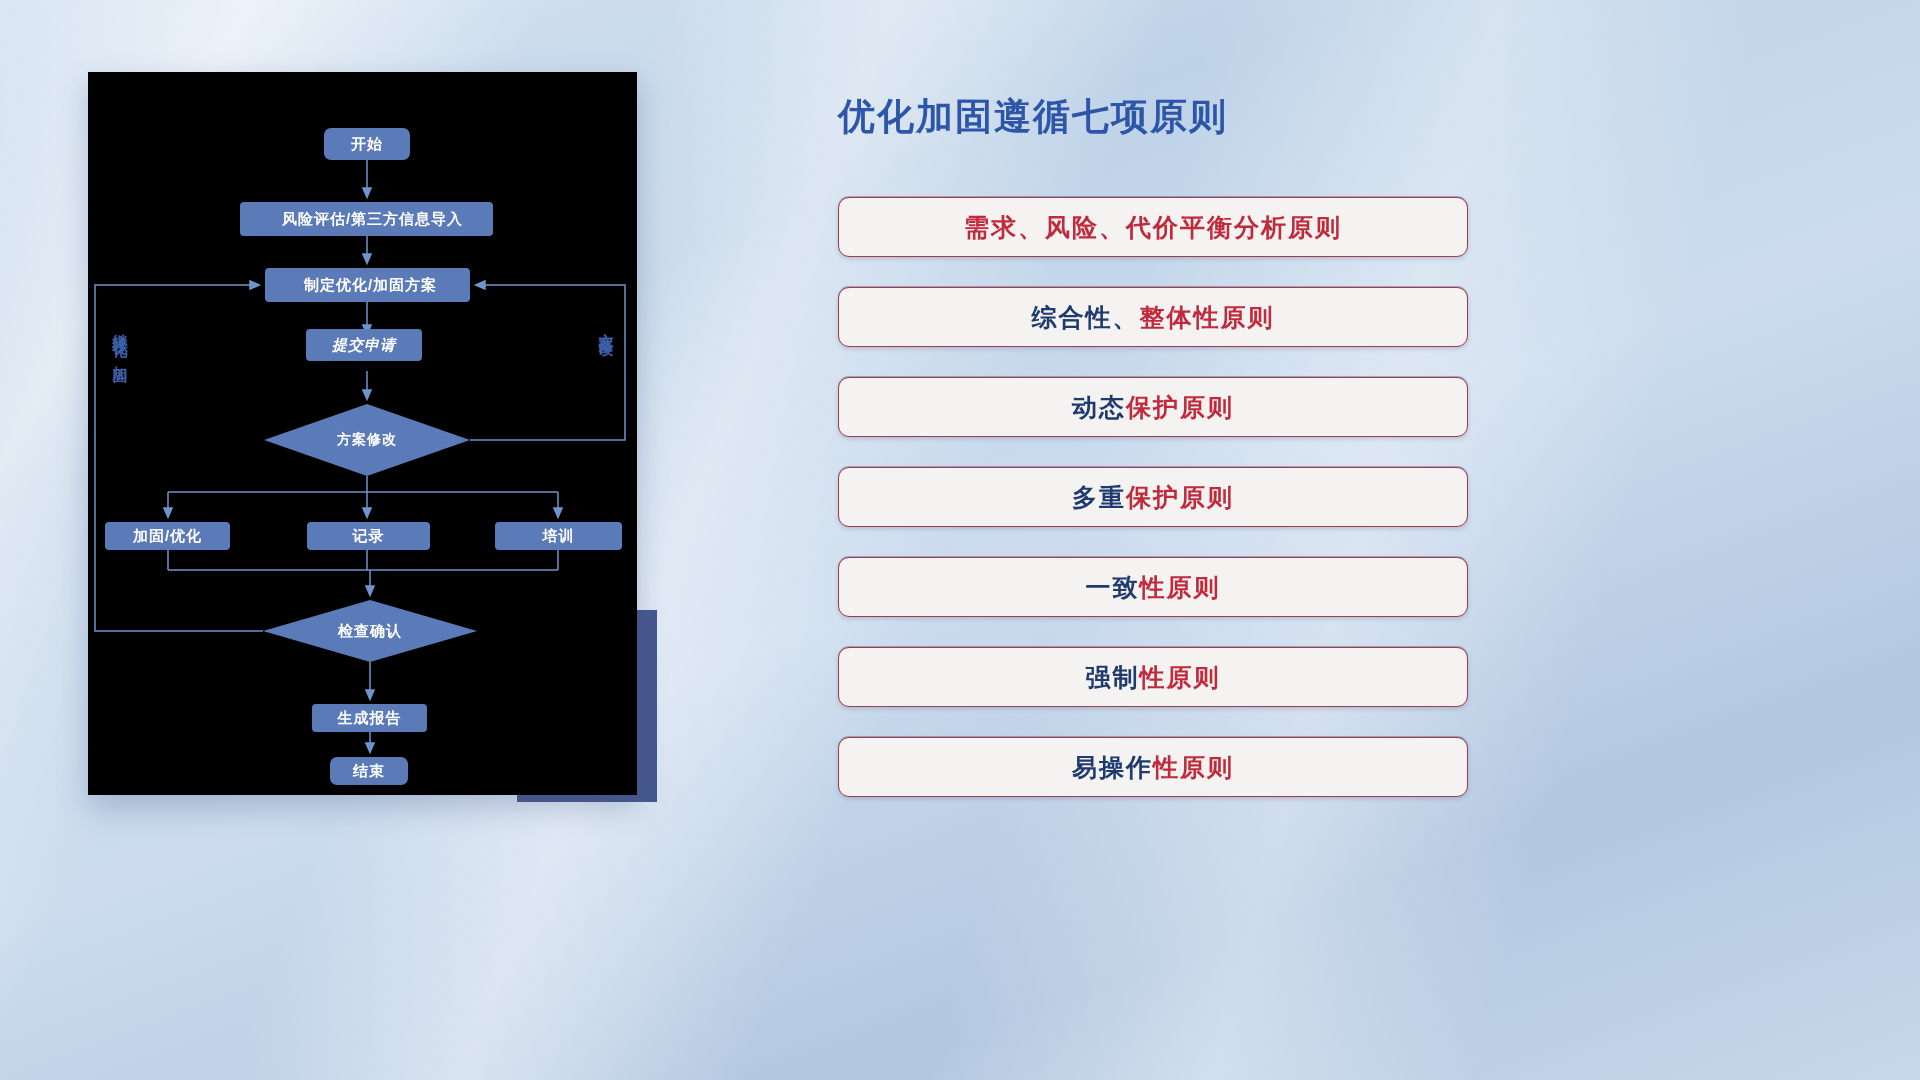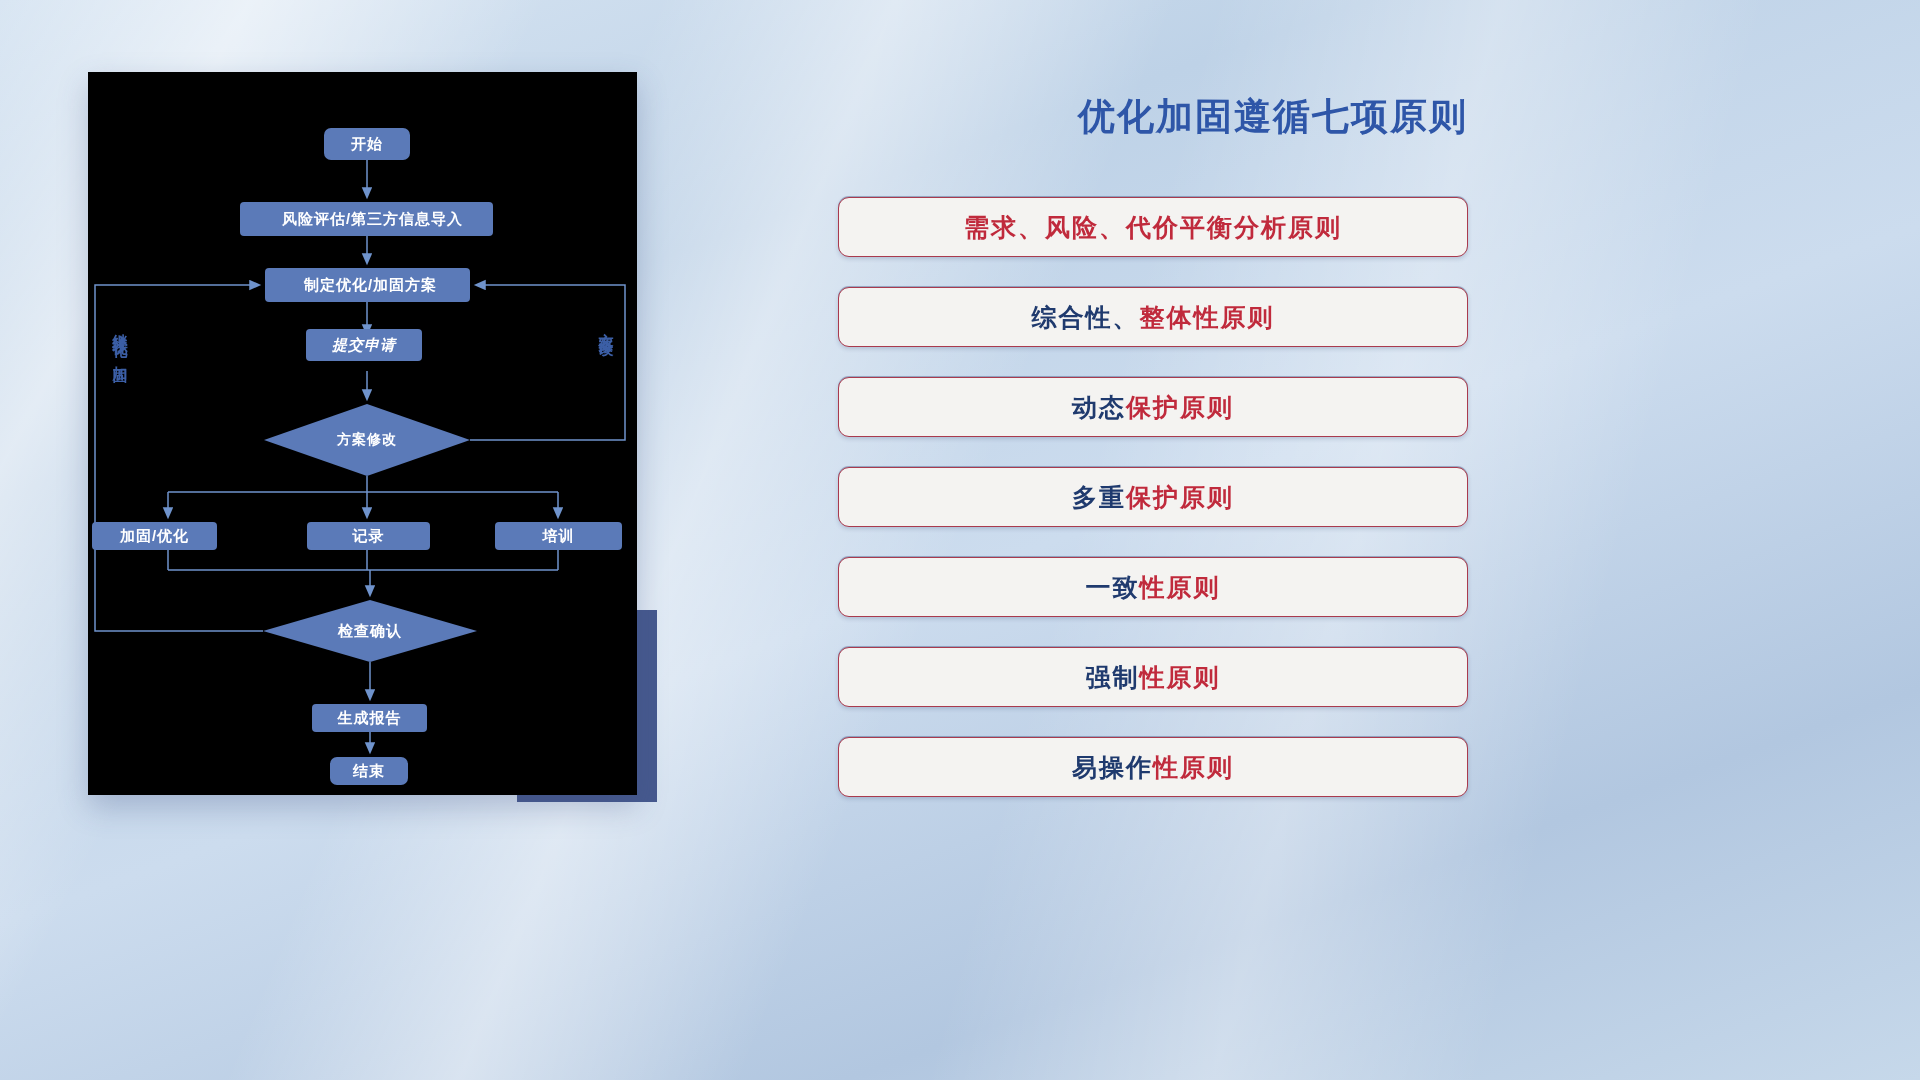--- a/index.html
+++ b/index.html
@@ -34,21 +34,21 @@
   .node.rounded { border-radius:7px; }
   .node.diamond { clip-path: polygon(50% 0, 100% 50%, 50% 100%, 0 50%); border-radius:0; }
   .vlabel {
     position:absolute; writing-mode:vertical-rl; text-orientation:upright;
     font-size:15px; font-weight:bold; color:#3c5fa6; letter-spacing:3px; z-index:2;
   }
 
   
   .panel-title {
     position:absolute; left:838px; top:92px; width:630px;
-    text-align:right; font-size:37px; font-weight:bold; color:#2e56a8;
+    text-align:left; font-size:37px; font-weight:bold; color:#2e56a8;
     letter-spacing:2px;
   }
   .principles {
     position:absolute; left:838px; top:197px; width:630px;
     display:flex; flex-direction:column; gap:30px;justify-content:space-between;
   }
   .pcard {
     height:60px; background:#f4f3f1;
     border:1px solid #a93a4e; border-radius:11px;
     display:flex; align-items:center; justify-content:center;
@@ -97,21 +97,21 @@
     </g>
   </svg>
 
   <div class="node rounded" style="left:236px; top:56px;  width:86px;  height:32px;">开始</div>
   <div class="node" style="left:152px; top:130px; width:253px; height:34px;padding-left:12px;">风险评估/第三方信息导入</div>
   <div class="node" style="left:177px; top:196px; width:205px; height:34px;padding-left:6px;">制定优化/加固方案</div>
   <div class="node" style="left:218px; top:257px; width:116px; height:32px;font-style:italic;">提交申请</div>
 
   <div class="node diamond" style="left:176px; top:332px; width:206px; height:72px; font-size:14px;">方案修改</div>
 
-  <div class="node" style="left:4px;  top:450px; width:125px; height:28px;">加固/优化</div>
+  <div class="node" style="left:17px;  top:450px; width:125px; height:28px;">加固/优化</div>
   <div class="node" style="left:219px; top:450px; width:123px; height:28px;">记录</div>
   <div class="node" style="left:407px; top:450px; width:127px; height:28px;">培训</div>
 
   <div class="node diamond" style="left:175px; top:528px; width:214px; height:62px;">检查确认</div>
 
   <div class="node" style="left:224px; top:632px; width:115px; height:28px;">生成报告</div>
   <div class="node rounded" style="left:242px; top:685px; width:78px; height:28px;">结束</div>
 
   <div class="vlabel" style="left:22px;  top:250px;">继续优化/加固</div>
   <div class="vlabel" style="left:508px; top:248px;">方案修改</div>

